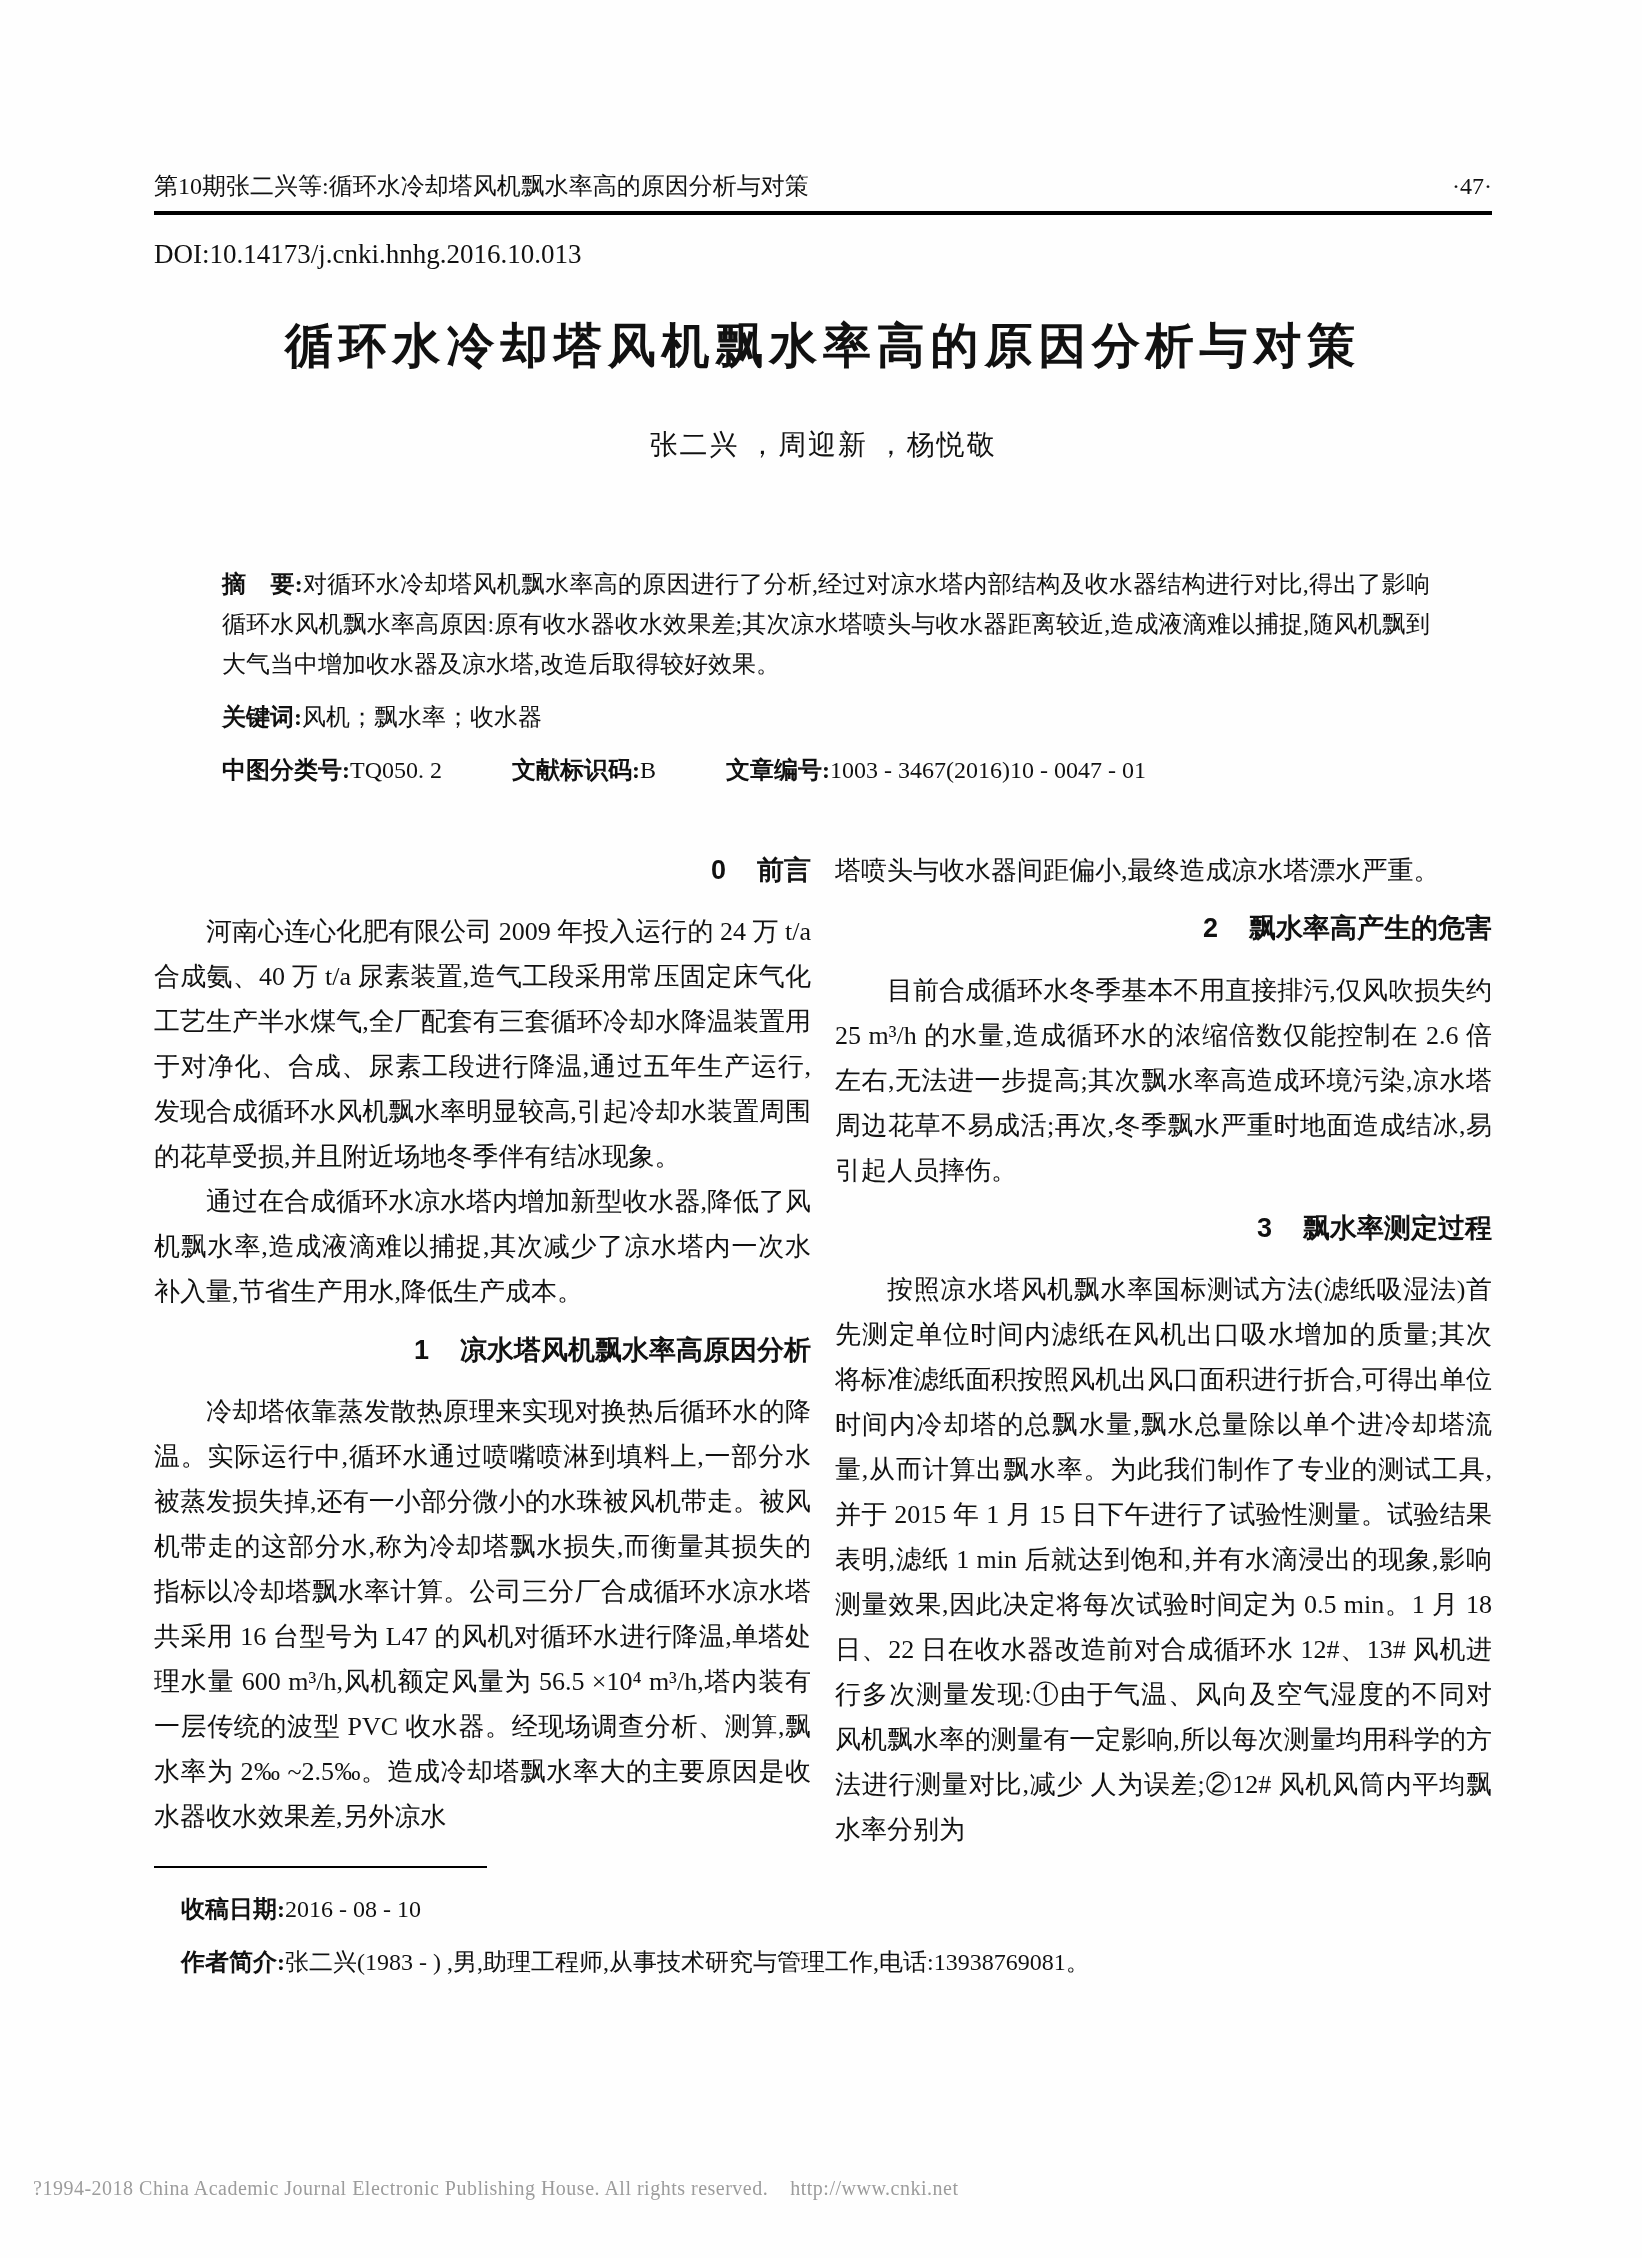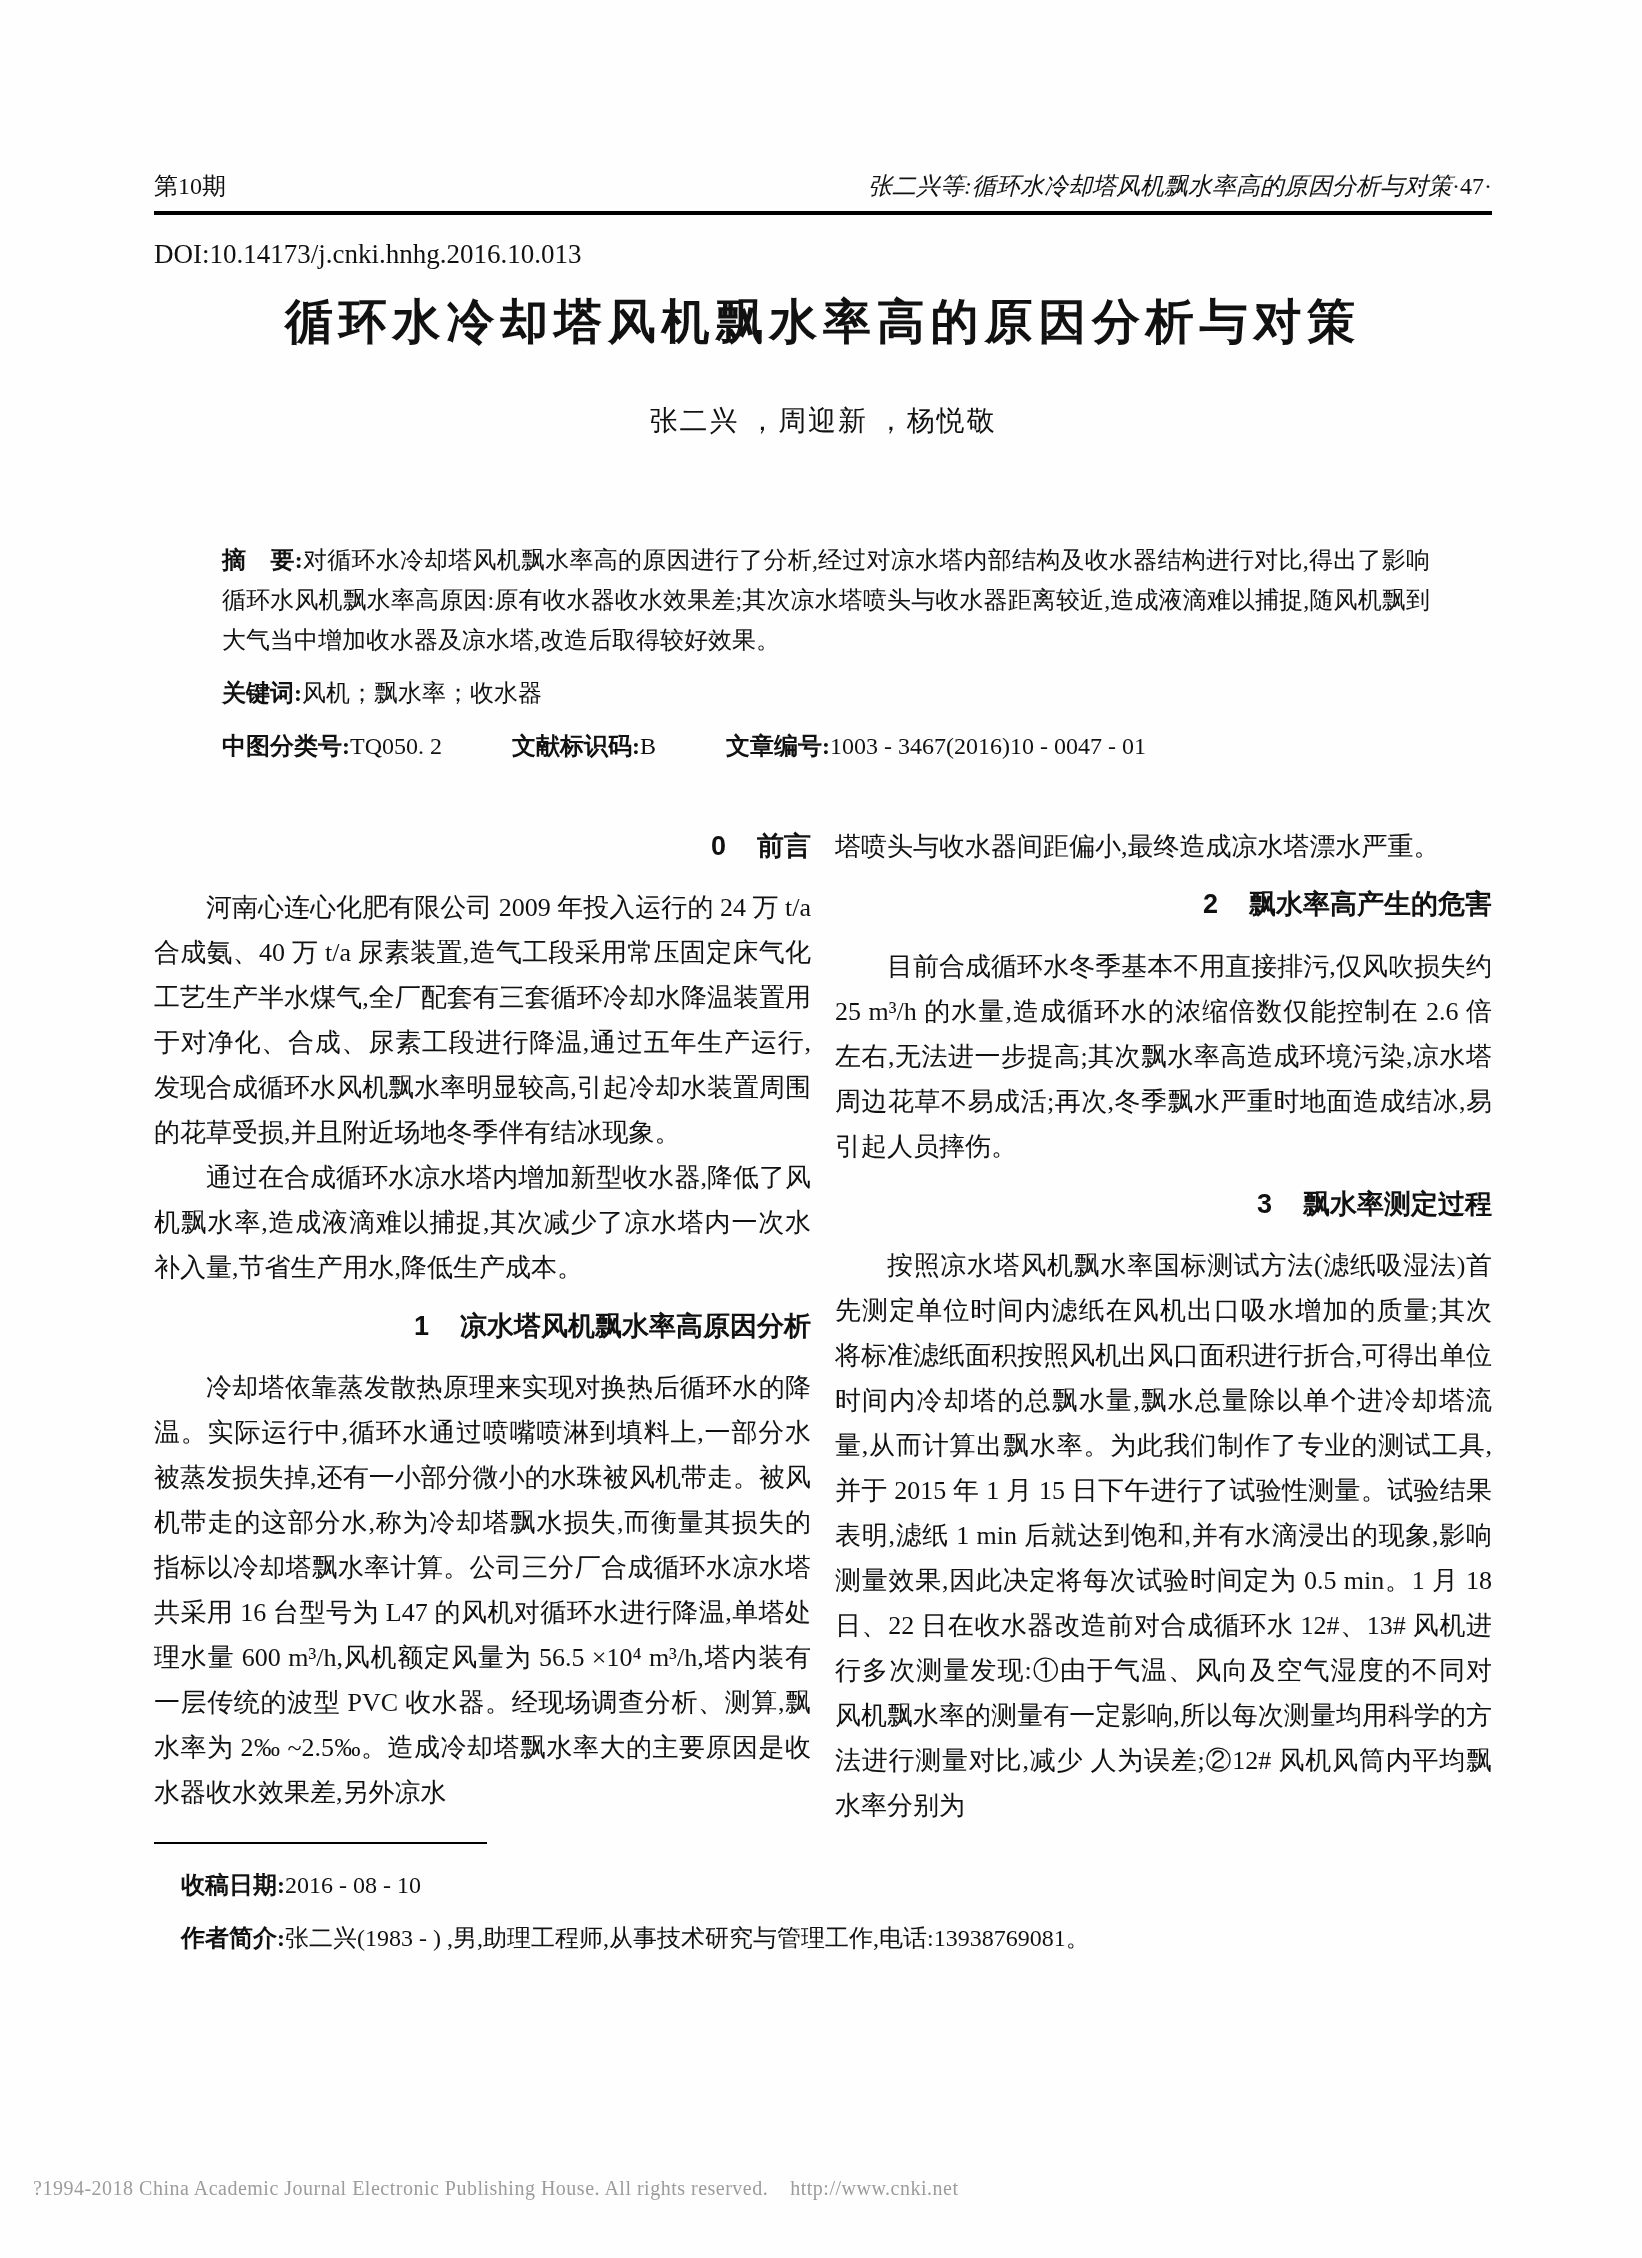--- a/index.html
+++ b/index.html
@@ -18,31 +18,31 @@
     top: 170px;
     width: 1338px;
   }
   
   .running-header {
     display: flex;
     justify-content: space-between;
     align-items: baseline;
     font-size: 24px;
   }
-  .running-header .center { flex: 1; text-align: right; font-style: italic; }
+  .running-header .center { flex: 1; text-align: left; }
   .header-rule {
     height: 4.8px;
     background: #000;
     margin-top: 8.7px;
   }
   
   .doi-line { margin-top: 24px; font-size: 27px; }
   
   .article-title {
-    margin-top: 20px;
+    margin-top: 44px;
     text-align: center;
     font-size: 48px;
     font-weight: bold;
     letter-spacing: 5.8px;
     font-family: "Liberation Sans", "DejaVu Sans", sans-serif;
   }
   .article-authors {
     margin-top: 48px;
     text-align: center;
     font-size: 28px;

